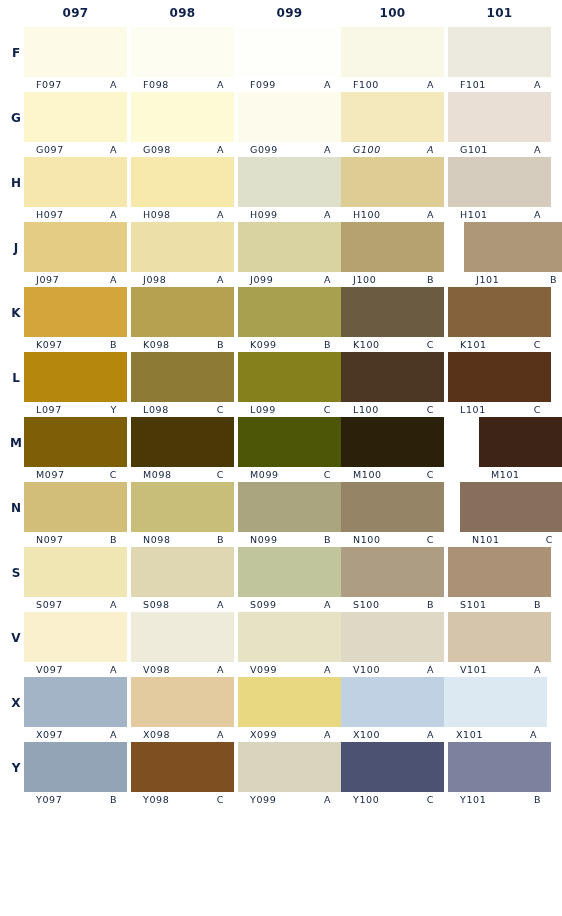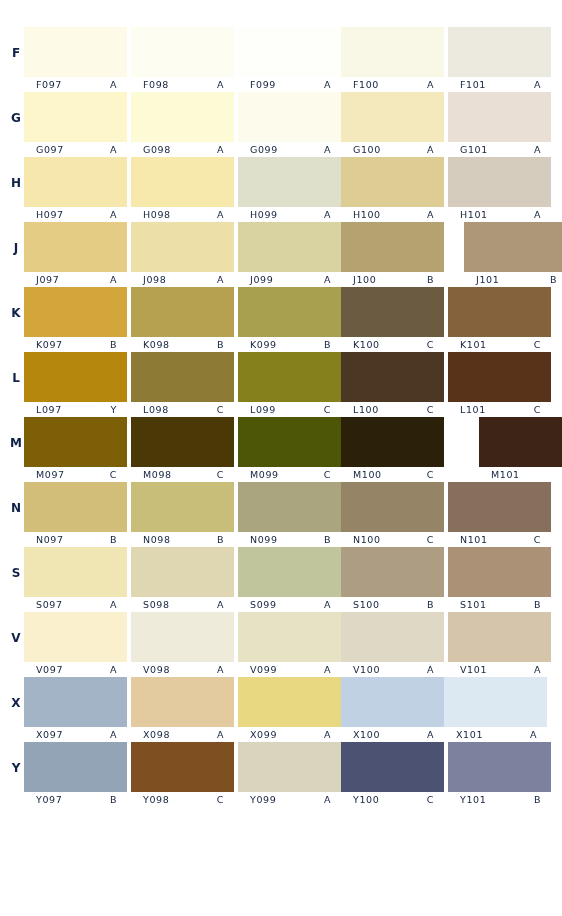--- a/index.html
+++ b/index.html
@@ -95,20 +95,27 @@
     right: 10px;
     top: 1px;
     letter-spacing: 0.6px;
   }
 </style>
 </head>
 <body>
 
 <div id="chart">
 
+  <div class="col-header-row">
+      <div class="col-header" style="left: 24px; width: 103px;">097</div>
+      <div class="col-header" style="left: 131px; width: 103px;">098</div>
+      <div class="col-header" style="left: 238px; width: 103px;">099</div>
+      <div class="col-header" style="left: 341px; width: 103px;">100</div>
+      <div class="col-header" style="left: 448px; width: 103px;">101</div>
+    </div>
 
   <div class="rows">
       <div class="row">
         <div class="row-label">F</div>
         <div class="cell" style="left: 24px;">
           <div class="swatch" style="background: rgb(253, 251, 232);"></div>
           <div class="caption">
             <span class="code">F097</span>
             <span class="grade">A</span>
           </div>
@@ -158,21 +165,21 @@
             <span class="grade">A</span>
           </div>
         </div>
         <div class="cell" style="left: 238px;">
           <div class="swatch" style="background: rgb(252, 251, 236);"></div>
           <div class="caption">
             <span class="code">G099</span>
             <span class="grade">A</span>
           </div>
         </div>
-        <div class="cell" style="left: 341px;">
+        <div class="cell" style="left: 341px; font-style: italic;">
           <div class="swatch" style="background: rgb(243, 233, 188);"></div>
           <div class="caption">
             <span class="code">G100</span>
             <span class="grade">A</span>
           </div>
         </div>
         <div class="cell" style="left: 448px;">
           <div class="swatch" style="background: rgb(234, 223, 213);"></div>
           <div class="caption">
             <span class="code">G101</span>
@@ -393,21 +400,21 @@
             <span class="grade">B</span>
           </div>
         </div>
         <div class="cell" style="left: 341px;">
           <div class="swatch" style="background: rgb(149, 133, 102);"></div>
           <div class="caption">
             <span class="code">N100</span>
             <span class="grade">C</span>
           </div>
         </div>
-        <div class="cell" style="left: 448px; text-decoration: underline;">
+        <div class="cell" style="left: 460px; text-decoration: underline;">
           <div class="swatch" style="background: rgb(134, 112, 92);"></div>
           <div class="caption">
             <span class="code">N101</span>
             <span class="grade">C</span>
           </div>
         </div>
       </div>
       <div class="row">
         <div class="row-label">S</div>
         <div class="cell" style="left: 24px;">

